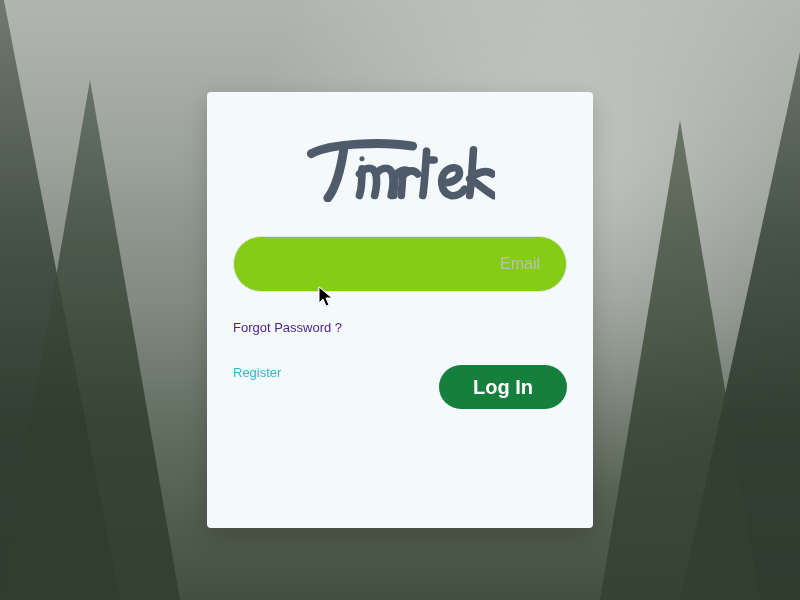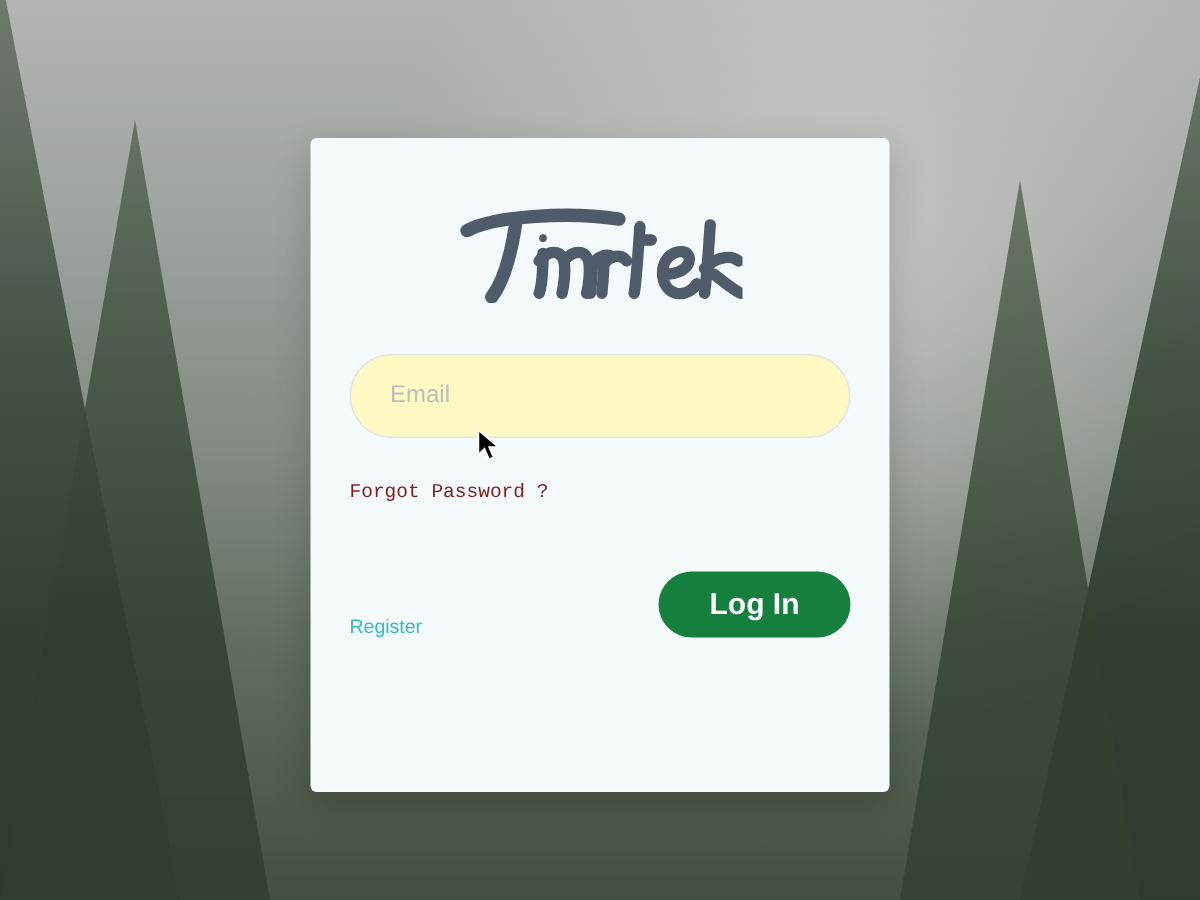--- a/index.html
+++ b/index.html
@@ -43,41 +43,41 @@
     margin-top: 10px;
     margin-bottom: 34px;
   }
   .logo svg { width: 190px; height: 70px; display:block; }
 
   .field {
     width: 100%;
     height: 56px;
     border: 1px solid #e1e6e6;
     border-radius: 28px;
-    background: #fef9c3;
+    background: #84cc16;
     padding: 0 26px;
     font-size: 16px;
     color: #444;
     outline: none;
     margin-bottom: 20px;
+    text-align: right;
   }
   .field::placeholder { color: #bdbdbd; }
 
   .forgot {
-    color: #7f1d1d;
+    color: #4c1d95;
     font-size: 13px;
     text-decoration: none;
     margin-top: 8px;
-    margin-bottom: 46px;
+    margin-bottom: 30px;
     display: inline-block;
-    font-family: Liberation Mono, monospace;
   }
   .bottom-row {
     display: flex;
-    align-items: flex-end;
+    align-items: flex-start;
     justify-content: space-between;
   }
   .register {
     color: #35b8c9;
     font-size: 13px;
     text-decoration: none;
   }
   .login-btn {
     background: #15803d;
     color: #fff;

